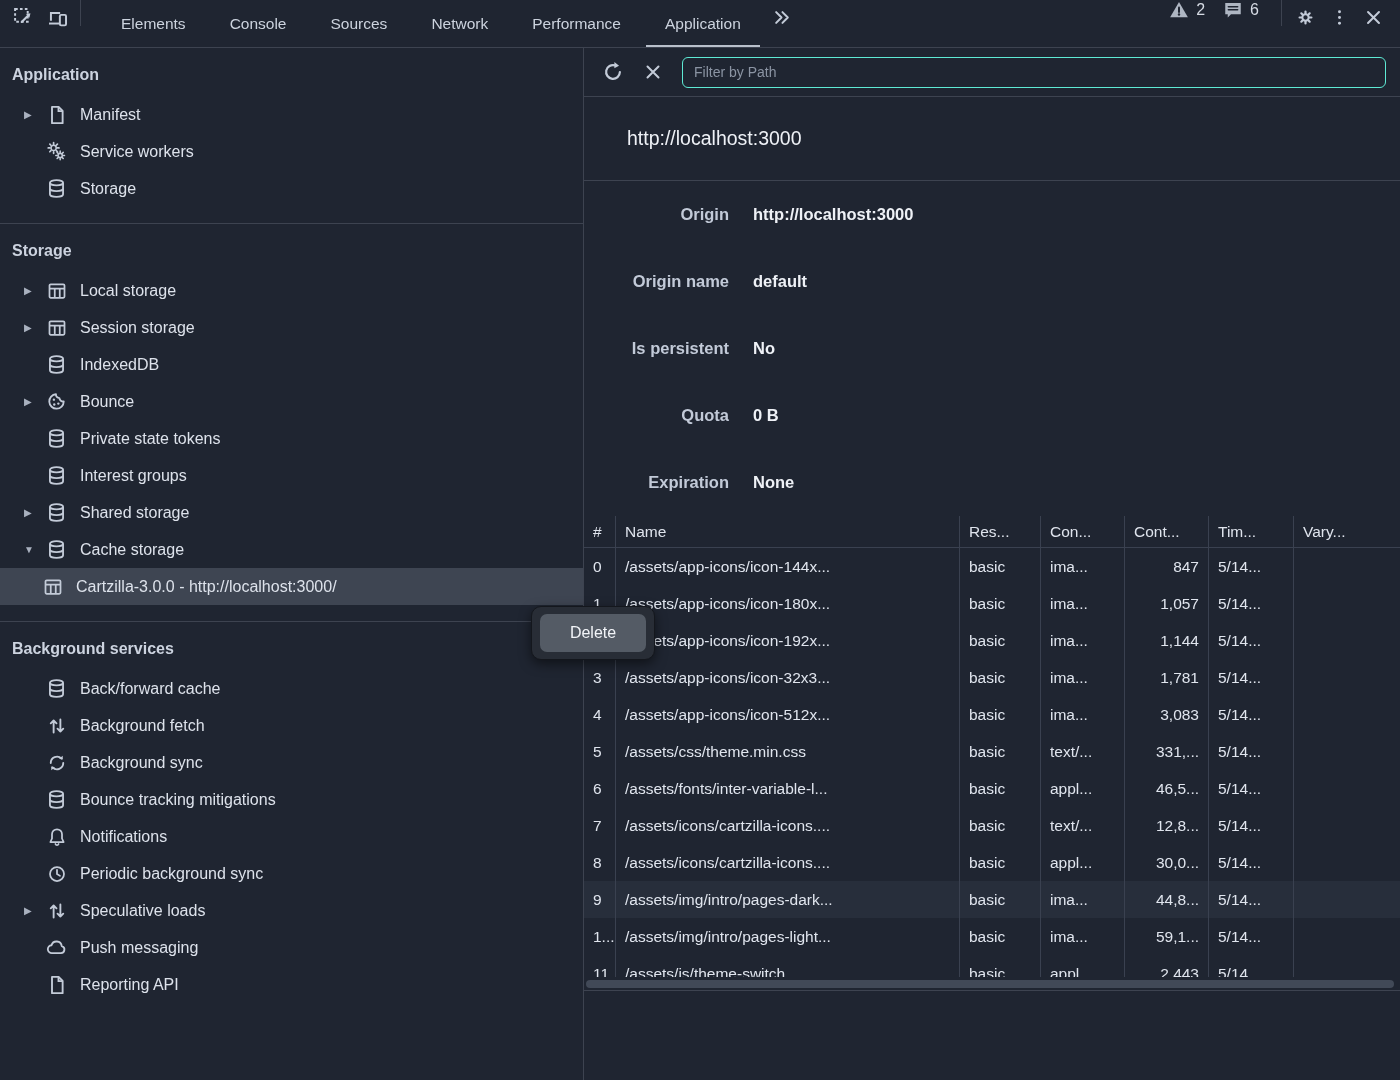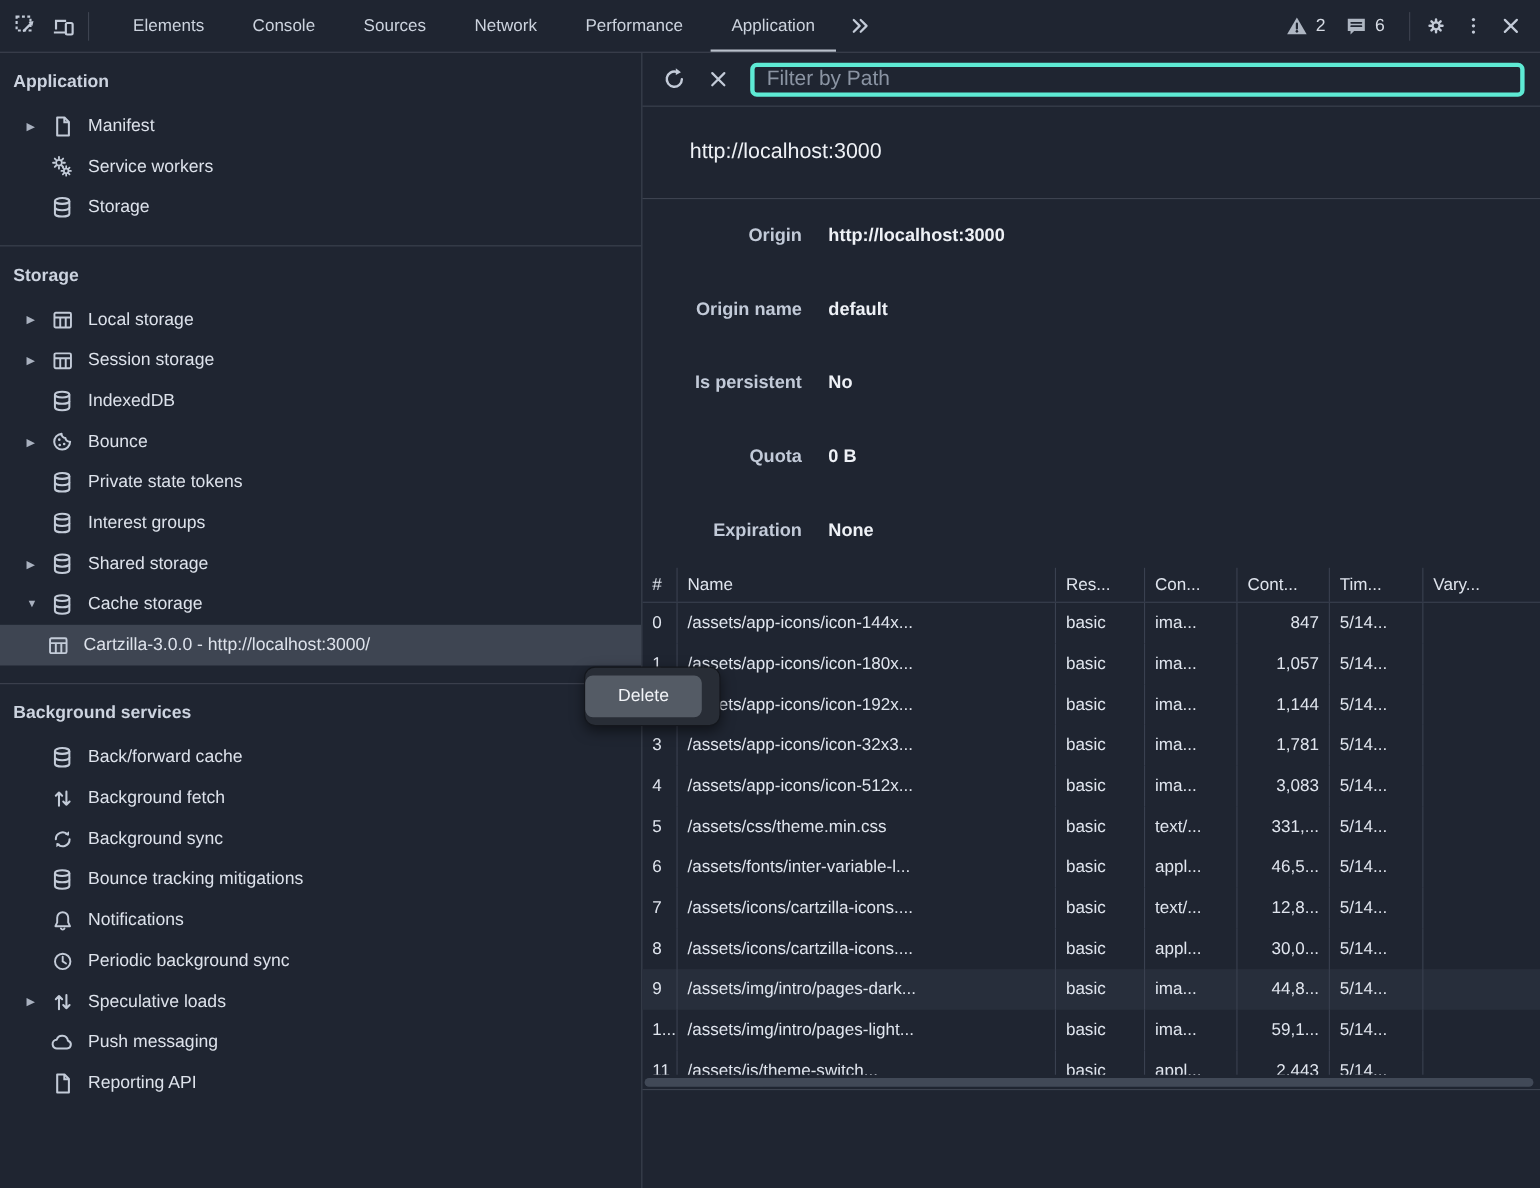--- a/index.html
+++ b/index.html
@@ -9,21 +9,21 @@
     color:#e3e8f0;
     font-family:"Liberation Sans", sans-serif;
     overflow:hidden;
     position:relative;
     font-size:16px;
   }
   svg { display:block; }
   .icon { display:inline-flex; align-items:center; justify-content:center; color:#c3cbd8; }
 
   
-  .tabbar { height:48px; display:flex; align-items:center; border-bottom:1px solid #3d4350; padding:0 10px 0 6px; }
+  .tabbar { height:48px; display:flex; align-items:flex-start; border-bottom:1px solid #3d4350; padding:0 10px 0 6px; }
   .tool-btn { width:34px; height:34px; display:flex; align-items:center; justify-content:center; color:#c3cbd8; border-radius:4px; }
   .sep-v { width:1px; height:26px; background:#3d4350; margin:0 6px; }
   .tabs { display:flex; height:100%; margin-left:12px; }
   .tab { padding:0 22px; display:flex; align-items:center; font-size:15.5px; color:#ccd3de; position:relative; cursor:default; }
   .tab.active::after { content:""; position:absolute; left:3px; right:3px; bottom:0; height:2.5px; background:#b9c0cb; }
   .more-tabs { margin-left:2px; }
   .spacer { flex:1; }
   .status-group { display:flex; align-items:center; gap:6px; margin-right:10px; }
   .status-item { display:flex; align-items:center; gap:7px; padding:0 6px; color:#d6dbe4; font-size:16px; }
 
@@ -38,22 +38,22 @@
   .sb-item { height:37px; display:flex; align-items:center; padding-left:24px; font-size:16px; color:#dde2eb; white-space:nowrap; cursor:default; }
   .sb-item .expander { width:22px; font-size:10px; color:#a9b1bf; flex:0 0 22px; }
   .sb-item .sb-icon { width:21px; height:21px; margin-right:13px; flex:0 0 21px; }
   .sb-item.child { padding-left:20px; }
   .sb-item.selected { background:#3e4552; }
 
   
   .panel { flex:1; display:flex; flex-direction:column; position:relative; }
   .panel-toolbar { height:49px; border-bottom:1px solid #3d4350; display:flex; align-items:center; padding:0 14px; }
   .icon-btn { width:30px; height:30px; display:flex; align-items:center; justify-content:center; color:#c3cbd8; margin-right:10px; border-radius:4px; }
-  .filter-input { flex:1; height:31px; background:transparent; border:4px solid #5eead4; border-radius:6px;
-    color:#fca5a5; font-size:19px; padding:0 11px; font-family:"Liberation Sans", sans-serif; outline:none; margin-left:4px; }
+  .filter-input { flex:1; height:31px; background:transparent; border:1px solid #5eead4; border-radius:6px;
+    color:#fca5a5; font-size:14px; padding:0 11px; font-family:"Liberation Sans", sans-serif; outline:none; margin-left:4px; }
   .filter-input::placeholder { color:#8b94a3; }
 
   .origin-section { height:84px; border-bottom:1px solid #3d4350; display:flex; align-items:center; padding-left:43px; font-size:19.5px; color:#eef1f6; }
 
   .meta { }
   .meta-row { height:67px; display:flex; align-items:center; font-size:16.5px;font-weight:bold; }
   .meta-label { width:145px; text-align:right; color:#c2cad8; flex:0 0 145px; }
   .meta-value { padding-left:24px; color:#eef1f6; }
 
   
@@ -66,21 +66,21 @@
   .tbody-row { height:37px; }
   .tbody-row.hovered { background:#272e3b; }
   .tcell.num { justify-content:flex-end; }
 
   .hscroll { height:14px; display:flex; align-items:center; padding:0 2px; border-bottom:1px solid #3d4350; }
   .hscroll-thumb { height:8px; width:99.5%; background:#414957; border-radius:4px; }
 
   
   .context-menu { position:absolute; left:531px; top:606px; width:124px; height:54px;
     background:#282d36; border:1px solid #14171d; border-radius:10px;
-    box-shadow:0 4px 12px rgba(0,0,0,.5); display:flex; align-items:center; justify-content:flex-start; z-index:50; }
+    box-shadow:0 4px 12px rgba(0,0,0,.5); display:flex; align-items:center; justify-content:center; z-index:50; }
   .menu-item { width:106px; height:38px; background:#545b65; border-radius:7px; color:#f2f4f8;
     font-size:16px; display:flex; align-items:center; justify-content:center; cursor:default; }
 </style>
 </head>
 <body>
 
 <header class="tabbar">
   <span class="tool-btn">
     <span class="icon">
       <svg width="21" height="21" viewBox="0 0 16 16">

